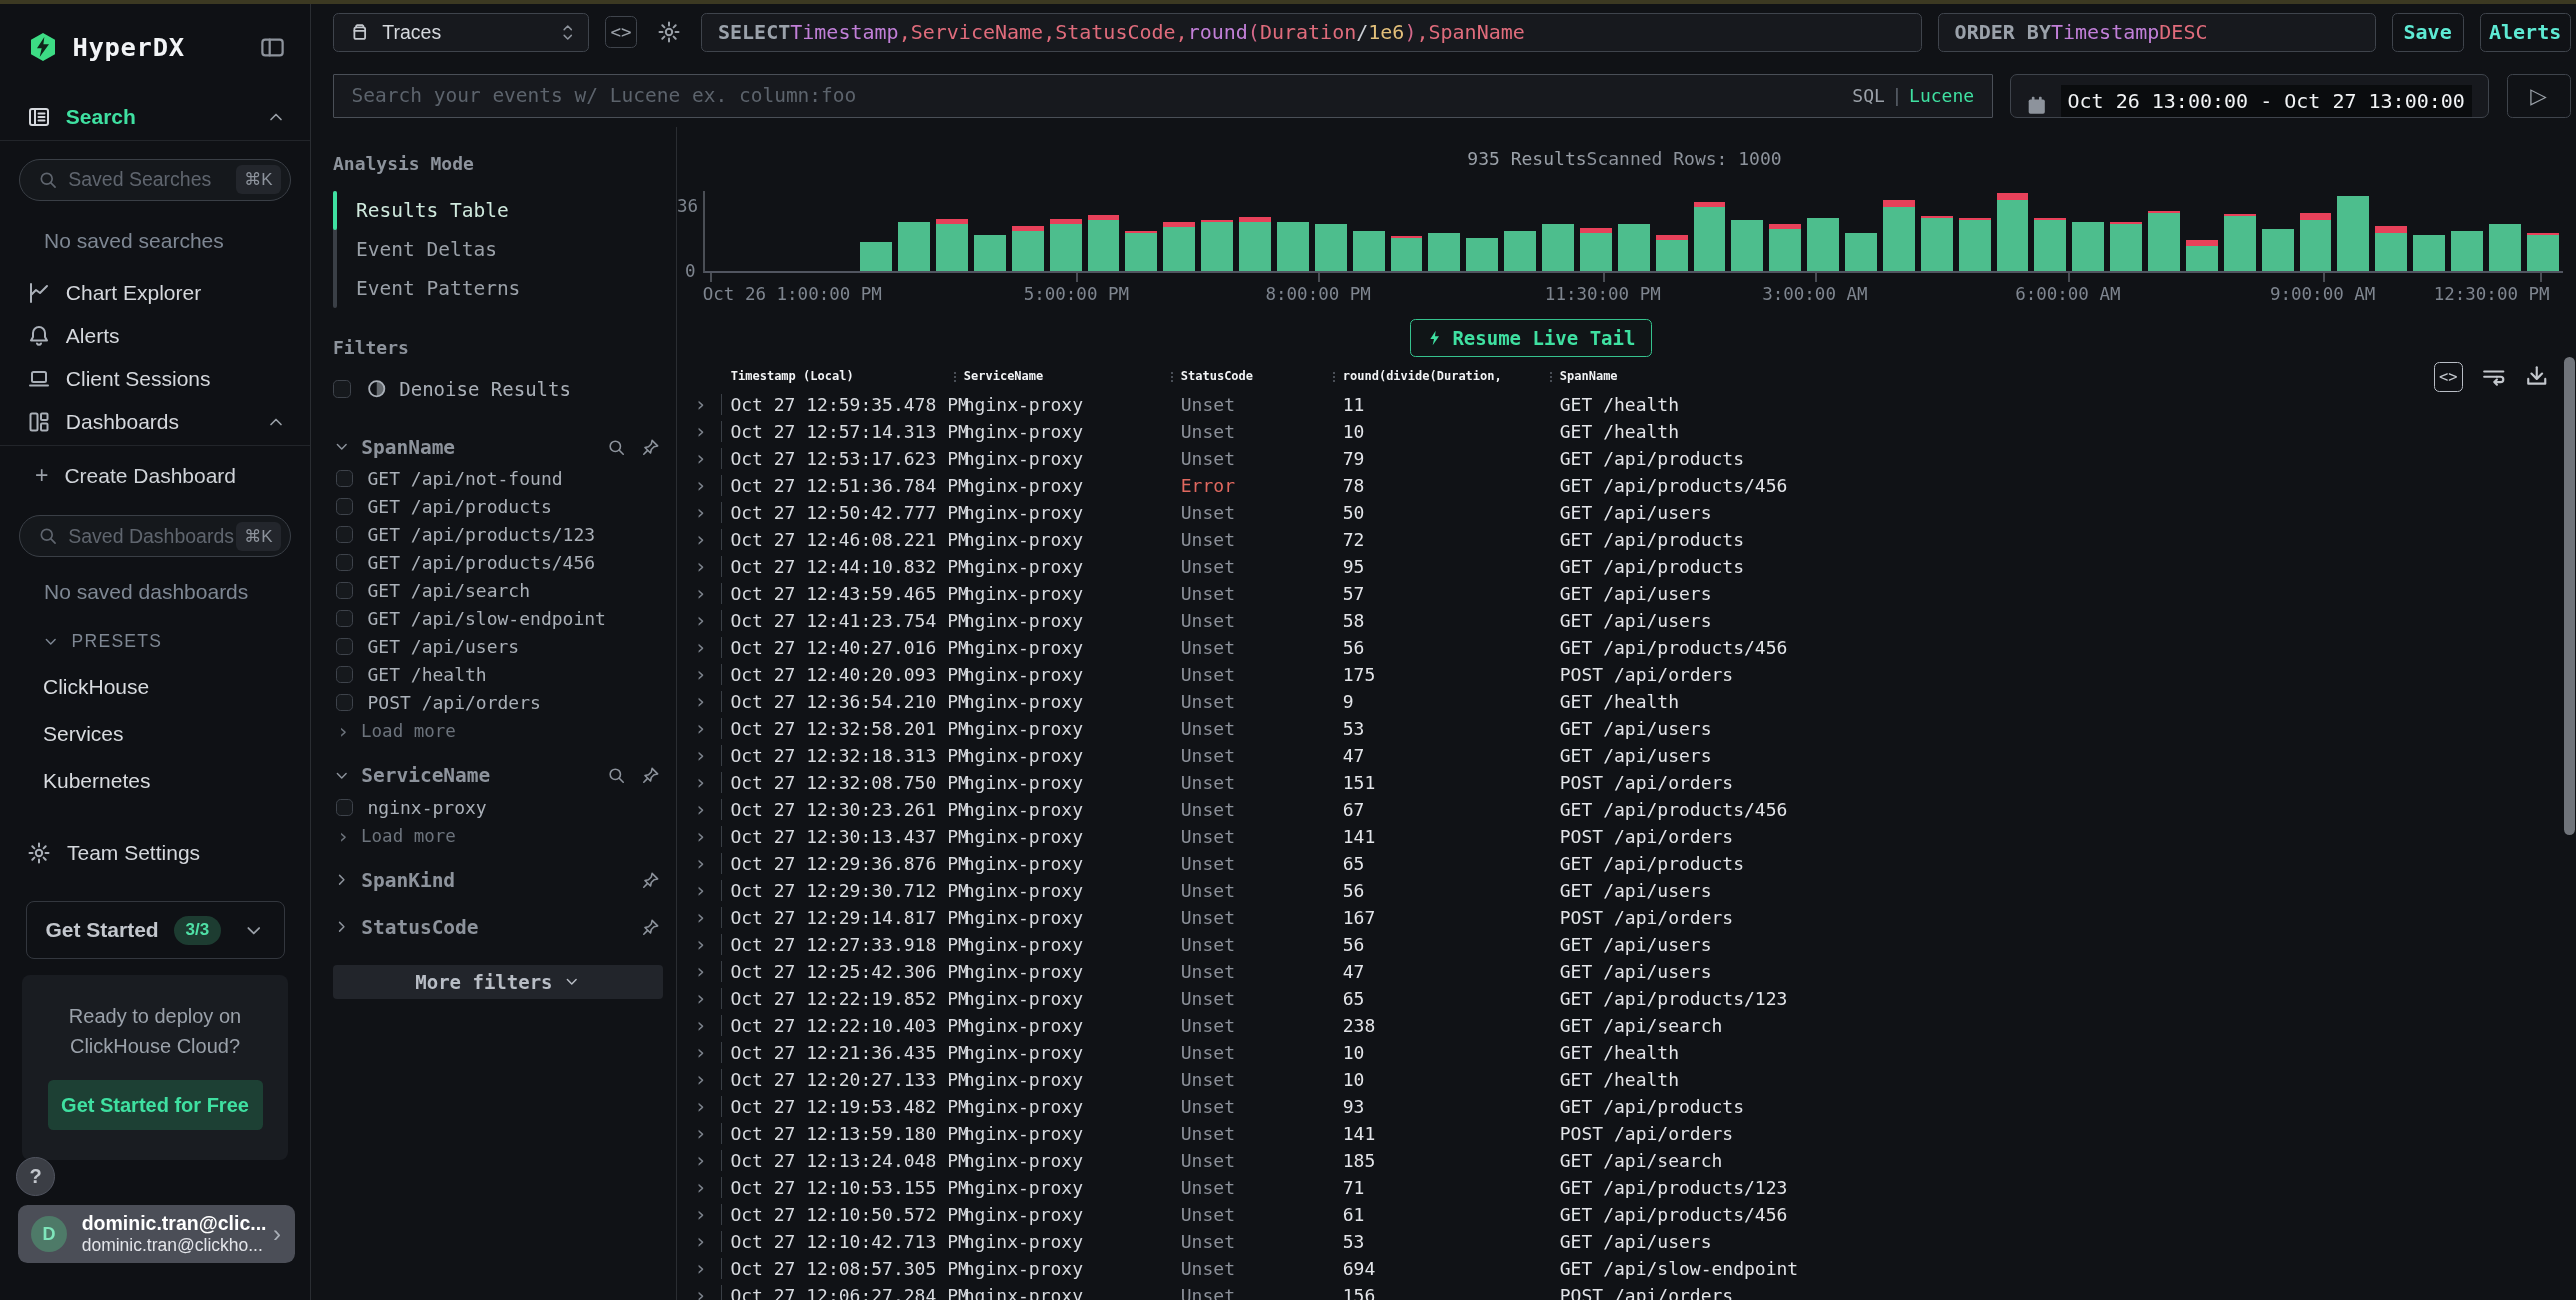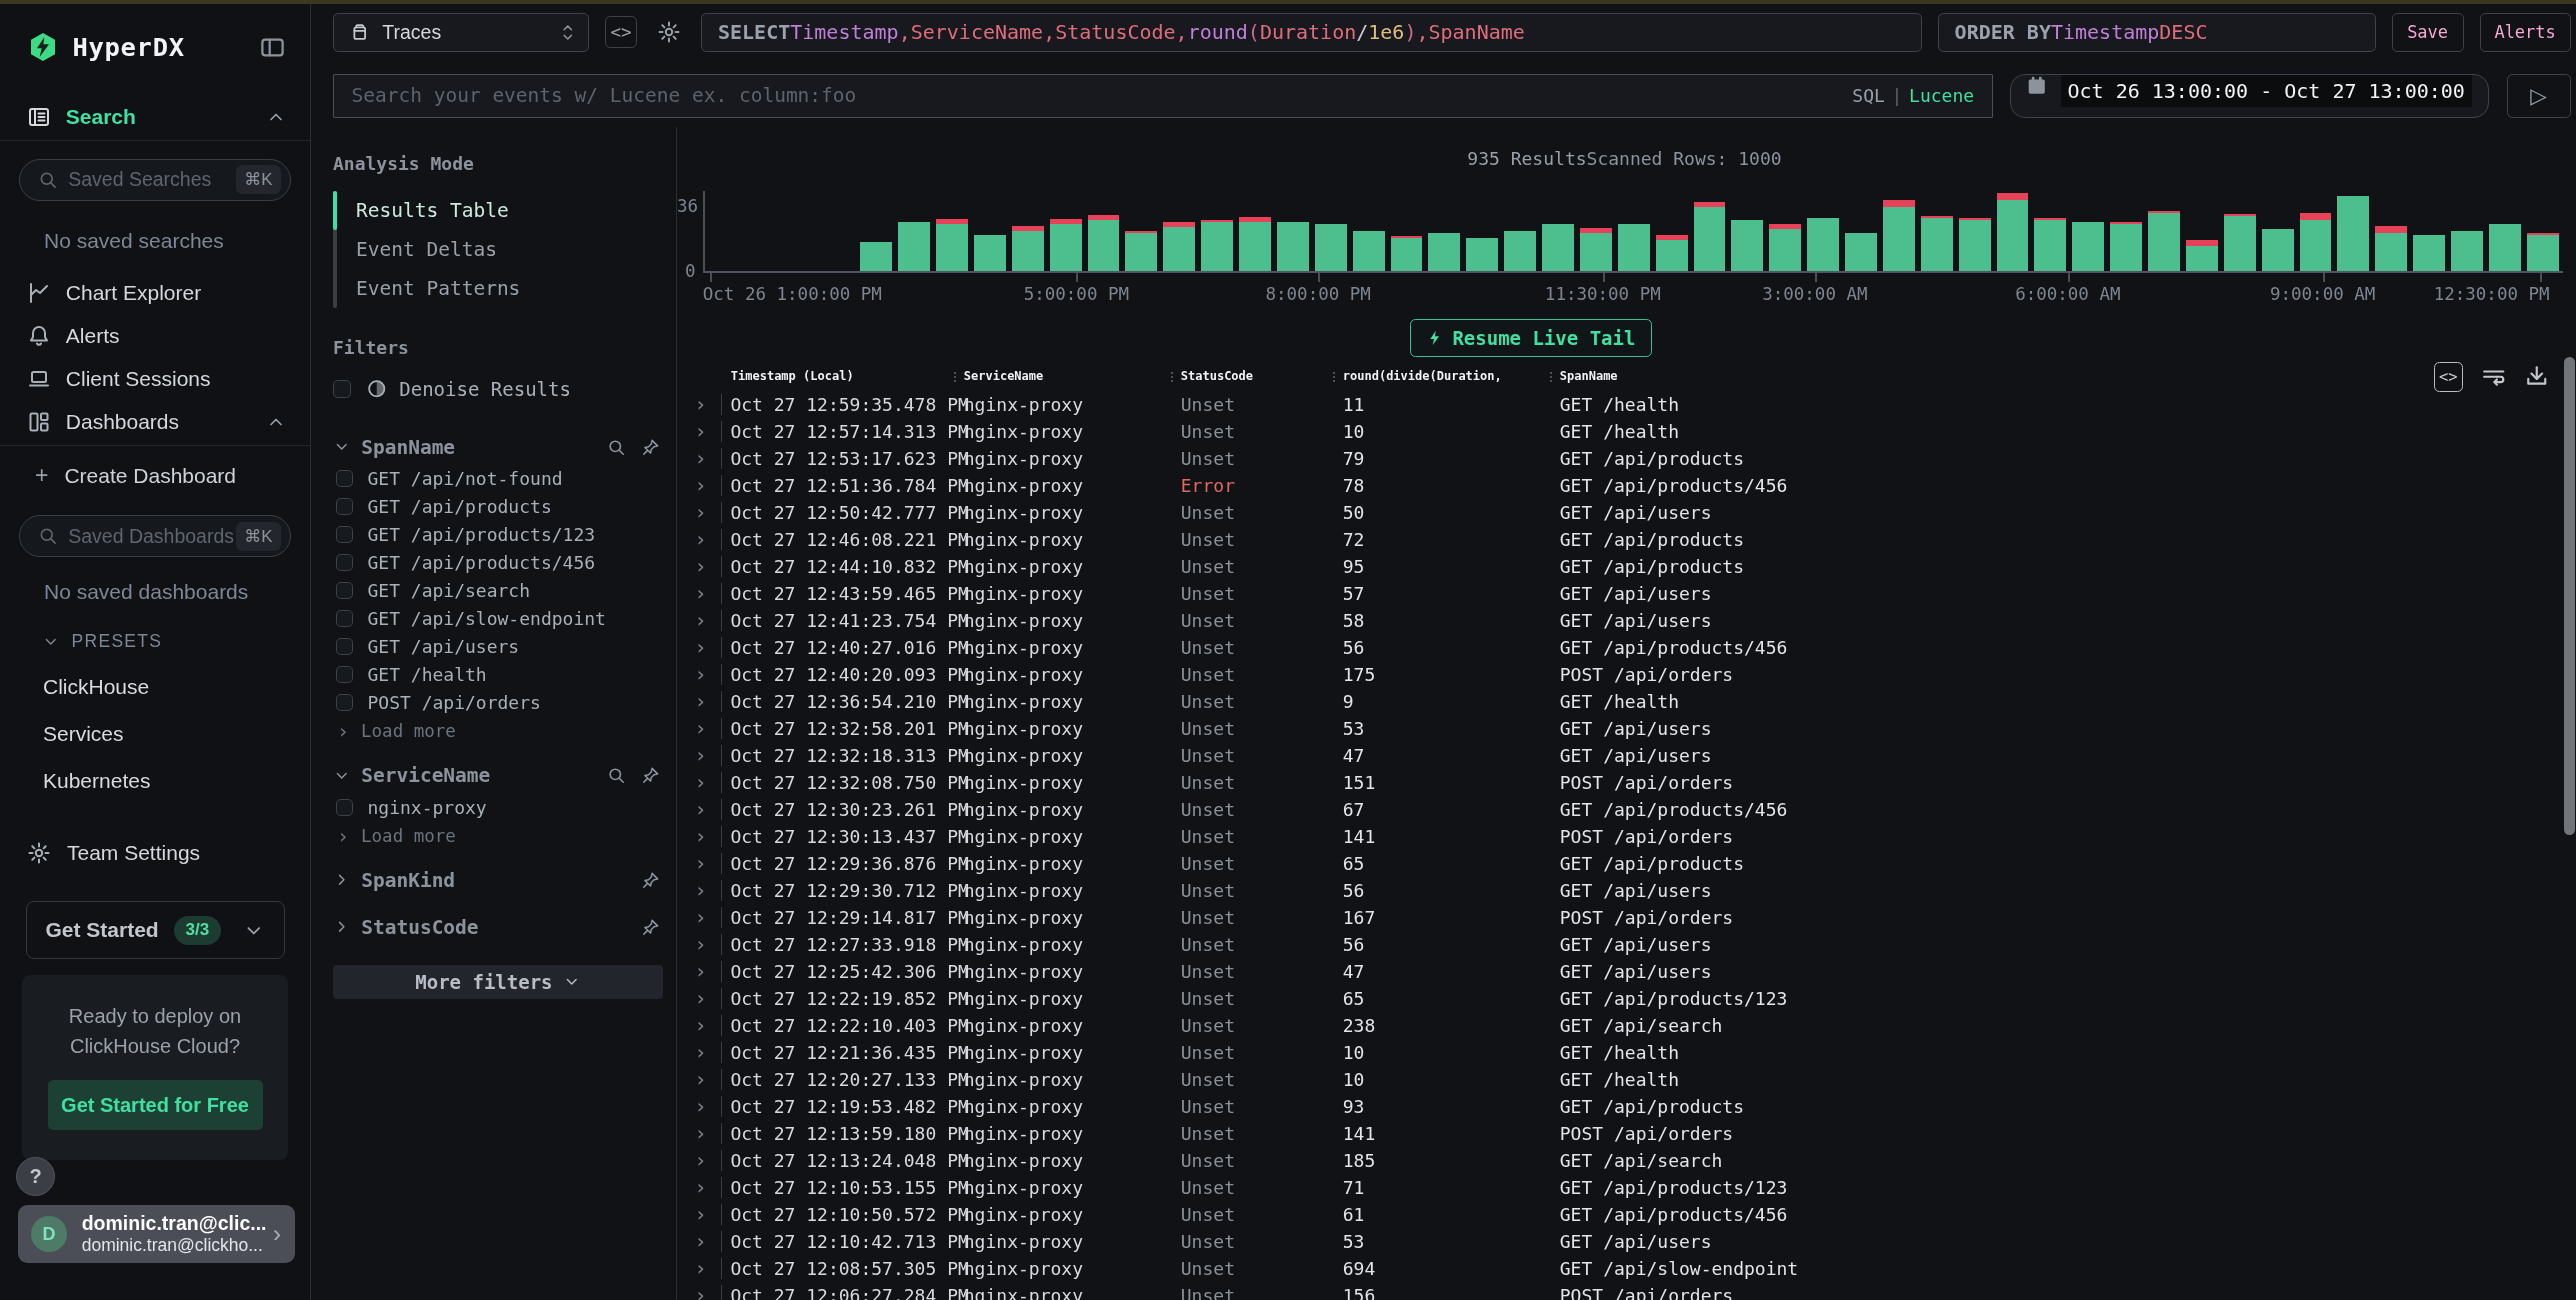--- a/index.html
+++ b/index.html
@@ -61,31 +61,31 @@
   .icon-btn{width:32px;height:32px;display:flex;align-items:center;justify-content:center;color:var(--gray)}
   .code-btn{border:1.3px solid var(--border-lt);border-radius:5.4px;font-family:var(--mono);font-size:17.5px}
   .sql-input{flex:1;padding:0 16px;font-family:var(--mono);font-size:20px;white-space:nowrap;overflow:hidden}
   .tk-keyword{color:#9ba2ab;font-weight:bold}
   .tk-purple{color:var(--purple)}
   .tk-salmon{color:var(--salmon)}
   .tk-pink{color:var(--pink)}
   .tk-yellow{color:var(--yellow)}
   .tk-white{color:#ccd0d6}
   .orderby{width:438px;padding:0 16px;font-family:var(--mono);font-size:20px;white-space:nowrap;overflow:hidden}
-  .tb-btn{border:1.3px solid var(--border-lt);border-radius:5.4px;background:transparent;height:39px;color:#f9a8d4;font-family:var(--mono);font-weight:normal;font-size:17px;display:flex;align-items:center;justify-content:center}
+  .tb-btn{border:1.3px solid var(--border-lt);border-radius:5.4px;background:transparent;height:39px;color:#5eead4;font-family:var(--mono);font-weight:bold;font-size:20px;display:flex;align-items:center;justify-content:center}
   .save-btn{width:72px}
   .alerts-btn{width:91px}
   
   .searchrow{height:63px;display:flex;align-items:center;padding:0 5.4px 0 22px;gap:17.5px}
   .search-input{flex:1;height:44px;background:var(--panel);border:1.3px solid #4a4f57;border-radius:1px;display:flex;align-items:center;padding:0 17.5px}
   .search-input .ph{color:#5c636c;font-family:var(--mono);font-size:19.5px;flex:1}
   .lang-toggle{font-family:var(--mono);font-size:18px;color:var(--gray);white-space:nowrap}
   .lang-toggle .sep{color:#5c636c;margin:0 6.7px}
   .lang-toggle .lucene{color:var(--green)}
-  .daterange{width:479px;height:44px;background:var(--panel);border:1.3px solid var(--border-lt);border-radius:15px;display:flex;align-items:flex-start;padding:0 14.8px}
+  .daterange{width:479px;height:44px;background:var(--panel);border:1.3px solid var(--border-lt);border-radius:7px;display:flex;align-items:flex-end;padding:0 14.8px}
   .daterange .val{margin-left:13.4px;background:#0a0c0e;color:#f2f4f6;font-family:var(--mono);font-size:20px;padding:4px 6.7px}
   .play-btn{width:64px;height:44px;border:1.3px solid var(--border-lt);border-radius:5.4px;display:flex;align-items:center;justify-content:center;color:var(--gray);font-size:21.5px}
   
   .content{flex:1;display:flex;min-height:0}
   .filters-panel{width:366px;min-width:366px;border-right:1.3px solid var(--border);padding:25.5px 16px 0 22px;font-family:var(--mono)}
   .f-title{font-size:18px;font-weight:bold;color:#8d939c;margin-bottom:17.5px}
   .modes{display:flex;margin-bottom:29px}
   .mode-rail{width:4px;background:#3a3f46;border-radius:2px;position:relative;margin-right:19px}
   .mode-rail .active-seg{position:absolute;top:0;left:0;width:4px;height:33.3%;background:var(--green);border-radius:2px}
   .mode-list{display:flex;flex-direction:column}

